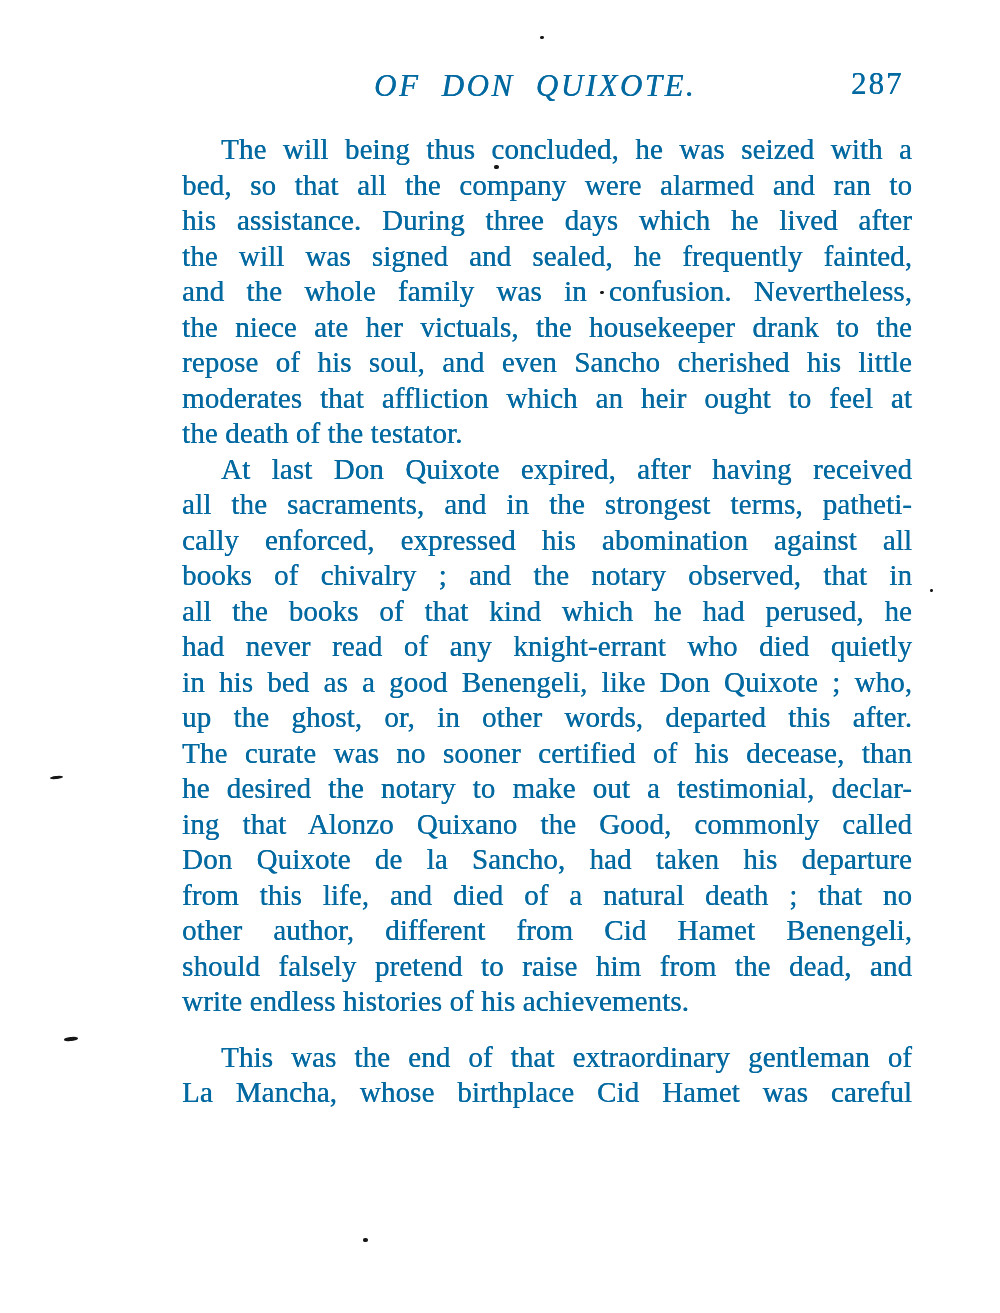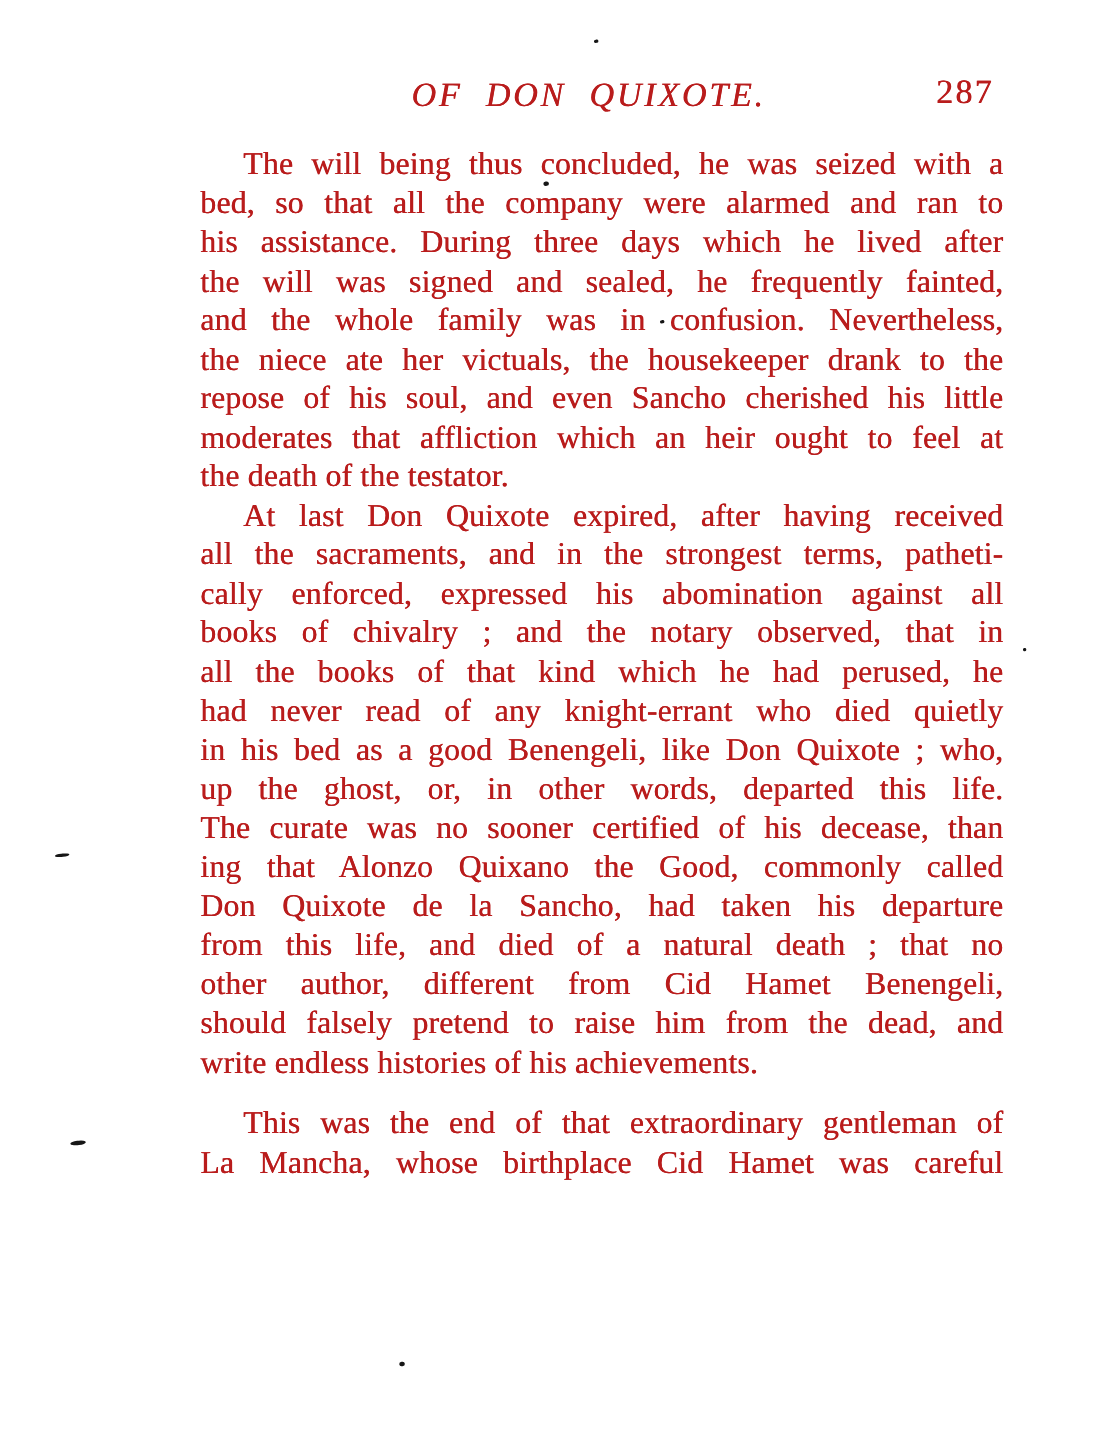--- a/index.html
+++ b/index.html
@@ -1,21 +1,21 @@
 <!DOCTYPE html>
 <html><head>
 <meta charset="utf-8">
 <style>
   html, body { margin: 0; padding: 0; }
   .page {
     position: relative;
     width: 1000px;
     height: 1313px;
     background: #ffffff;
-    color: #b91c1c;
+    color: #0369a1;
     font-family: "Liberation Serif", serif;
     overflow: hidden;
   }
   
   .running-head { position: absolute; left: 0; top: 0; width: 100%; height: 120px; }
   .head-title {
     position: absolute;
     left: 374px;
     top: 70px;
     font-style: italic;
@@ -90,22 +90,23 @@
     </p>
 
     <p class="para para-2">
       <span class="ln first">At last Don Quixote expired, after having received</span>
       <span class="ln">all the sacraments, and in the strongest terms, patheti-</span>
       <span class="ln">cally enforced, expressed his abomination against all</span>
       <span class="ln">books of chivalry ; and the notary observed, that in</span>
       <span class="ln">all the books of that kind which he had perused, he</span>
       <span class="ln">had never read of any knight-errant who died quietly</span>
       <span class="ln">in his bed as a good Benengeli, like Don Quixote ; who,</span>
-      <span class="ln">up the ghost, or, in other words, departed this life.</span>
+      <span class="ln">up the ghost, or, in other words, departed this after.</span>
       <span class="ln">The curate was no sooner certified of his decease, than</span>
+      <span class="ln">he desired the notary to make out a testimonial, declar-</span>
       <span class="ln">ing that Alonzo Quixano the Good, commonly called</span>
       <span class="ln">Don Quixote de la Sancho, had taken his departure</span>
       <span class="ln">from this life, and died of a natural death ; that no</span>
       <span class="ln">other author, different from Cid Hamet Benengeli,</span>
       <span class="ln">should falsely pretend to raise him from the dead, and</span>
       <span class="ln last">write endless histories of his achievements.</span>
     </p>
 
     <p class="para para-3">
       <span class="ln first">This was the end of that extraordinary gentleman of</span>

